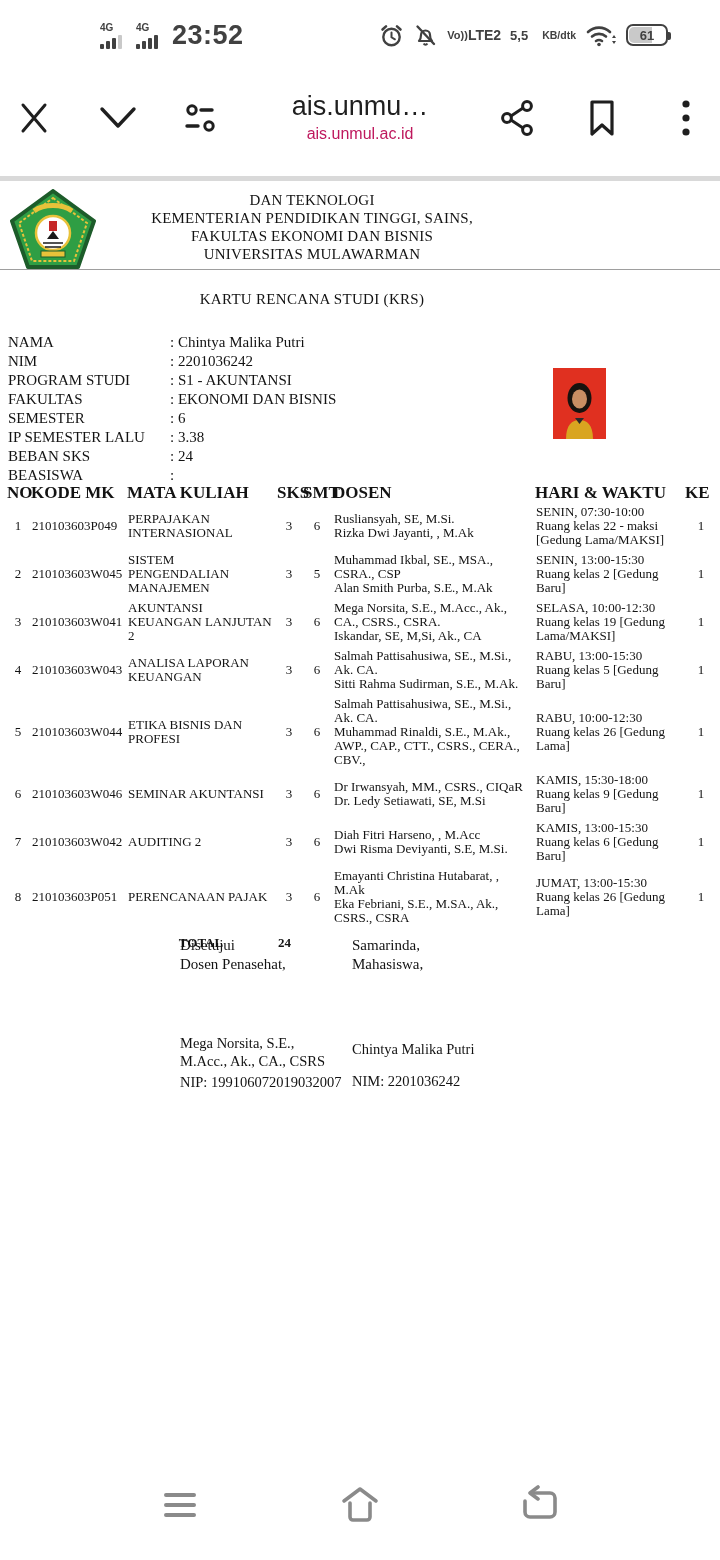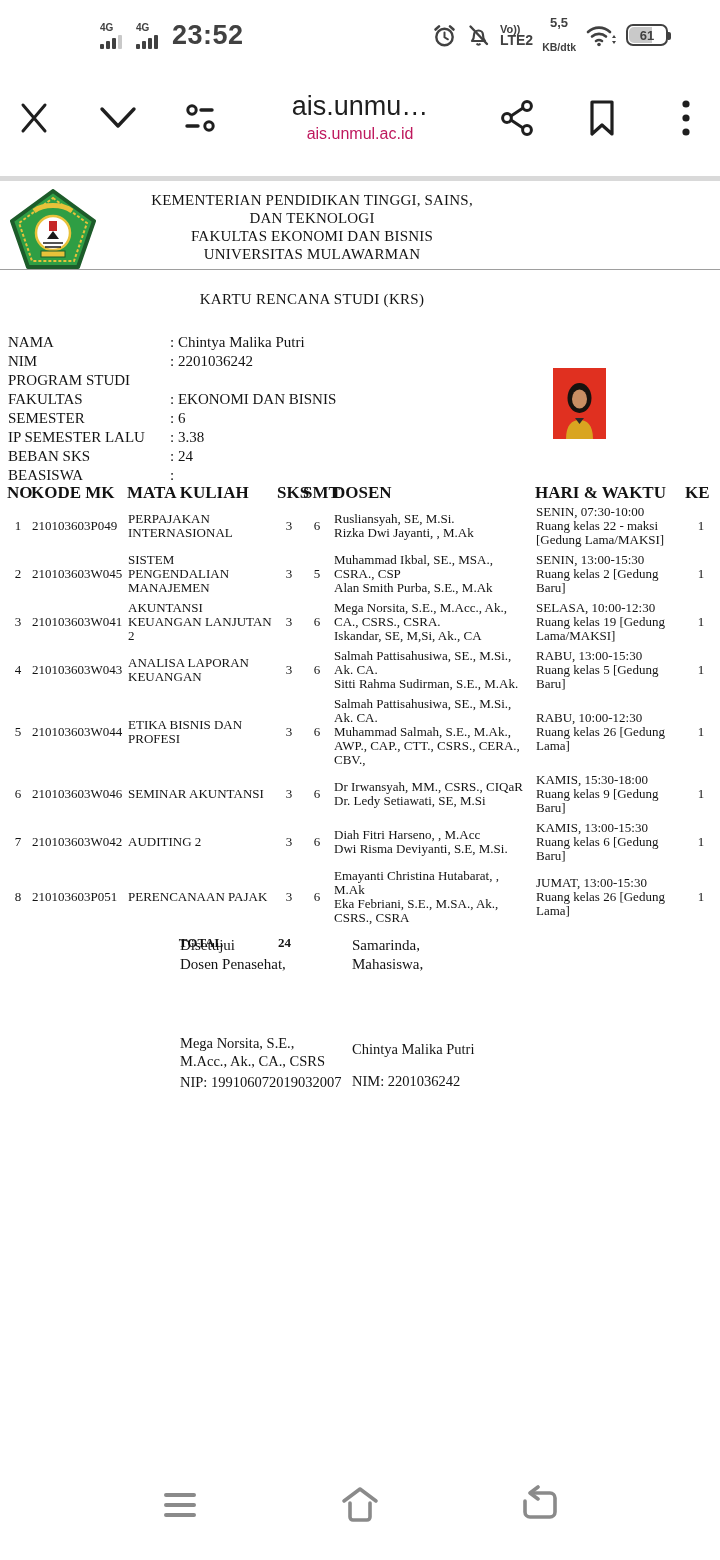--- a/index.html
+++ b/index.html
@@ -11,24 +11,24 @@
   .statusbar { position:absolute; top:0; left:0; width:720px; height:60px; display:flex; align-items:center; justify-content:space-between; padding:10px 52px 0 100px; color:#414141; }
   .sb-left { display:flex; align-items:flex-end; gap:14px; }
   .signal { display:flex; flex-direction:column; align-items:flex-start; }
   .signal .net-label { font-size:10px; font-weight:bold; line-height:11px; letter-spacing:0; color:#414141; }
   .bars { display:flex; align-items:flex-end; gap:2px; height:15px; margin-top:1px; }
   .bars i { display:block; width:4px; background:#414141; border-radius:1px; }
   .bars i.dim { background:#c9c9c9; }
   .clock-time { font-size:27px; font-weight:700; color:#414141; line-height:27px; letter-spacing:0.5px; }
   .sb-right { display:flex; align-items:center; gap:9px; }
   .sb-icon { display:block; }
-  .stack { display:flex; flex-direction:column; align-items:flex-start; line-height:11px; }
+  .stack { display:flex; flex-direction:row; align-items:flex-start; line-height:11px; }
   .stack .top { font-size:11px; font-weight:bold; color:#414141; }
   .stack .bottom { font-size:14px; font-weight:bold; color:#414141; }
-  .stack2 { display:flex; flex-direction:column; align-items:center; line-height:11px;gap:14px; }
+  .stack2 { display:flex; flex-direction:row; align-items:center; line-height:11px;gap:14px; }
   .stack2 .top { font-size:13px; font-weight:bold; color:#414141; }
   .stack2 .bottom { font-size:10.5px; font-weight:bold; color:#414141; }
   .battery { position:relative; width:42px; height:22px; border:2px solid #414141; border-radius:7px; display:flex; align-items:center; justify-content:center; }
   .battery .fill { position:absolute; left:1px; top:1px; bottom:1px; width:61%; background:#c9c9c9; border-radius:5px 0 0 5px; }
   .battery .pct { position:relative; font-size:13px; font-weight:bold; color:#414141; }
   .battery .nub { position:absolute; right:-5px; top:6px; width:3px; height:8px; background:#414141; border-radius:0 2px 2px 0; }
 
   
   .toolbar { position:absolute; top:60px; left:0; width:720px; height:116px; background:#fff; display:flex; align-items:center; justify-content:space-between; padding:0 8px; }
   .tb-btn { display:flex; align-items:center; justify-content:center; width:52px; height:60px; background:none; border:none; cursor:pointer; }
@@ -192,41 +192,42 @@
       <path d="M43 9 L77 34 L64 72 L22 72 L9 34 Z" fill="none" stroke="#e8c23a" stroke-width="2" stroke-dasharray="3 2"></path>
       <path d="M24 22 a24 14 0 0 1 38 0" fill="none" stroke="#e8c23a" stroke-width="5"></path>
       <circle cx="43" cy="44" r="17" fill="#ffffff" stroke="#e8c23a" stroke-width="2.5"></circle>
       <path d="M39 32 h8 v10 h-8 z" fill="#c62828"></path>
       <path d="M43 42 l6 8 h-12 z" fill="#1a1a1a"></path>
       <path d="M33 54 h20 M35 58 h16" stroke="#1a1a1a" stroke-width="1.6"></path>
       <rect x="31" y="62" width="24" height="6" fill="#e8c23a" stroke="#1d5c2a" stroke-width="1"></rect>
     </svg>
 
     <div class="ministry">
+      <div>DAN TEKNOLOGI</div>
       <div>KEMENTERIAN PENDIDIKAN TINGGI, SAINS,</div>
-      <div>DAN TEKNOLOGI</div>
       <div>FAKULTAS EKONOMI DAN BISNIS</div>
       <div>UNIVERSITAS MULAWARMAN</div>
     </div>
 
     <div class="hairline"></div>
 
     <div class="krs-title">KARTU RENCANA STUDI (KRS)</div>
 
     <div class="student" id="student-info">
         <div class="row">
           <span class="lbl">NAMA</span>
           <span class="val">: Chintya Malika Putri</span>
         </div>
         <div class="row">
           <span class="lbl">NIM</span>
           <span class="val">: 2201036242</span>
         </div>
         <div class="row">
           <span class="lbl">PROGRAM STUDI</span>
+          <span class="val">: S1 - AKUNTANSI</span>
         </div>
         <div class="row">
           <span class="lbl">FAKULTAS</span>
           <span class="val">: EKONOMI DAN BISNIS</span>
         </div>
         <div class="row">
           <span class="lbl">SEMESTER</span>
           <span class="val">: 6</span>
         </div>
         <div class="row">
@@ -341,21 +342,21 @@
               <td class="ke">1</td>
             </tr>
             <tr>
               <td class="no">5</td>
               <td class="kode">210103603W044</td>
               <td class="mk">ETIKA BISNIS DAN PROFESI</td>
               <td class="sks">3</td>
               <td class="smt">6</td>
               <td class="dosen">
                 <div>Salmah Pattisahusiwa, SE., M.Si., Ak. CA.</div>
-                <div>Muhammad Salmah, S.E., M.Ak., AWP., CAP., CTT., CSRS., CERA., CBV.,</div>
+                <div>Muhammad Rinaldi, S.E., M.Ak., AWP., CAP., CTT., CSRS., CERA., CBV.,</div>
               </td>
               <td class="jadwal">
                 <div>RABU, 10:00-12:30</div>
                 <div>Ruang kelas 26 [Gedung Lama]</div>
               </td>
               <td class="ke">1</td>
             </tr>
             <tr>
               <td class="no">6</td>
               <td class="kode">210103603W046</td>

